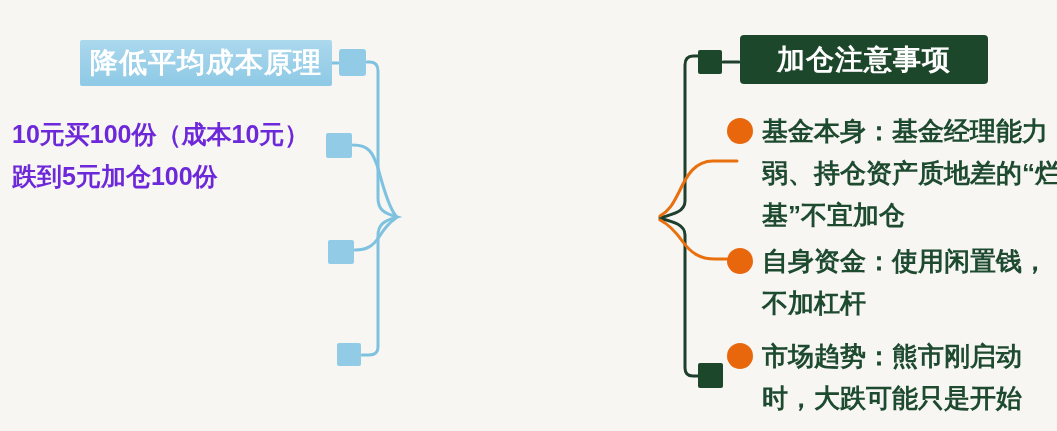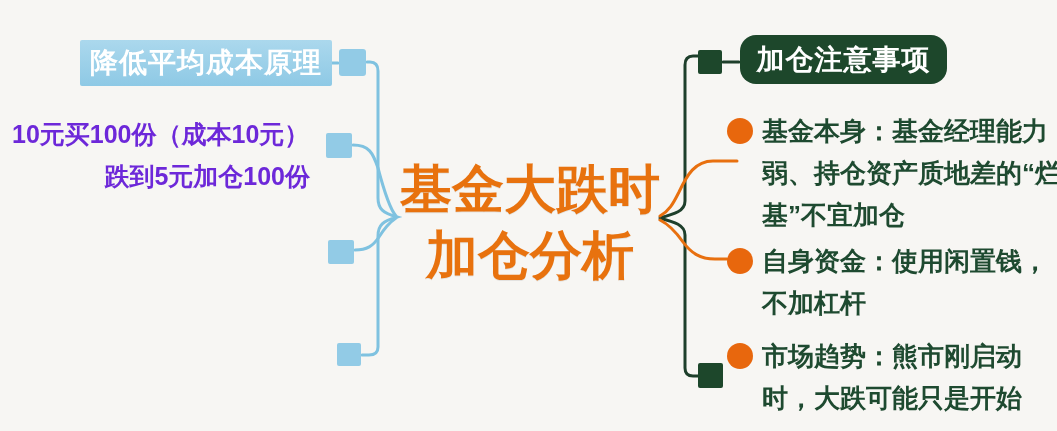--- a/index.html
+++ b/index.html
@@ -17,32 +17,32 @@
     display:flex;align-items:center;justify-content:center;
     color:#FFFFFF;font-weight:700;font-size:28px;
     letter-spacing:1px;
   }
   .hdr-left{
     left:80px;top:40px;width:252px;height:46px;
     background:linear-gradient(#ABD8ED,#8EC9E5);
     border-radius:2px;
   }
   .hdr-right{
-    left:740px;top:35px;width:207px;height:49px;
+    left:740px;top:35px;width:248px;height:49px;
     background:#1D472B;
-    border-radius:16px;
+    border-radius:4px;
   }
 
   .ltxt{
     position:absolute;
     color:#6d28d9;font-weight:700;font-size:25px;
     white-space:nowrap;
   }
   .ltxt-1{left:12px;top:118px;}
-  .ltxt-2{left:12px;top:160px;width:298px;text-align:right;}
+  .ltxt-2{left:12px;top:160px;width:298px;}
   .ltxt-3{left:14px;top:236px;}
   .ltxt-4{left:17px;top:336px;}
 
   .central{
     position:absolute;left:385px;top:156px;width:290px;
     text-align:center;
     color:#E8720E;font-weight:700;font-size:52px;line-height:66px;
     text-shadow:0 1px 0 rgba(0,0,0,0.08);
   }
 
@@ -102,24 +102,20 @@
     </g>
   </svg>
 
   <div class="hdr hdr-left">
     <span>降低平均成本原理</span>
   </div>
 
   <div class="ltxt ltxt-1">10元买100份（成本10元）</div>
   <div class="ltxt ltxt-2">跌到5元加仓100份</div>
 
-  <div class="central">
-    <div>基金大跌时</div>
-    <div>加仓分析</div>
-  </div>
 
   <div class="hdr hdr-right">
     <span>加仓注意事项</span>
   </div>
 
   <div class="ritem ritem-1">
     <span class="bullet"></span>
     <div class="rtxt">基金本身：基金经理能力
 弱、持仓资产质地差的“烂
 基”不宜加仓</div>

